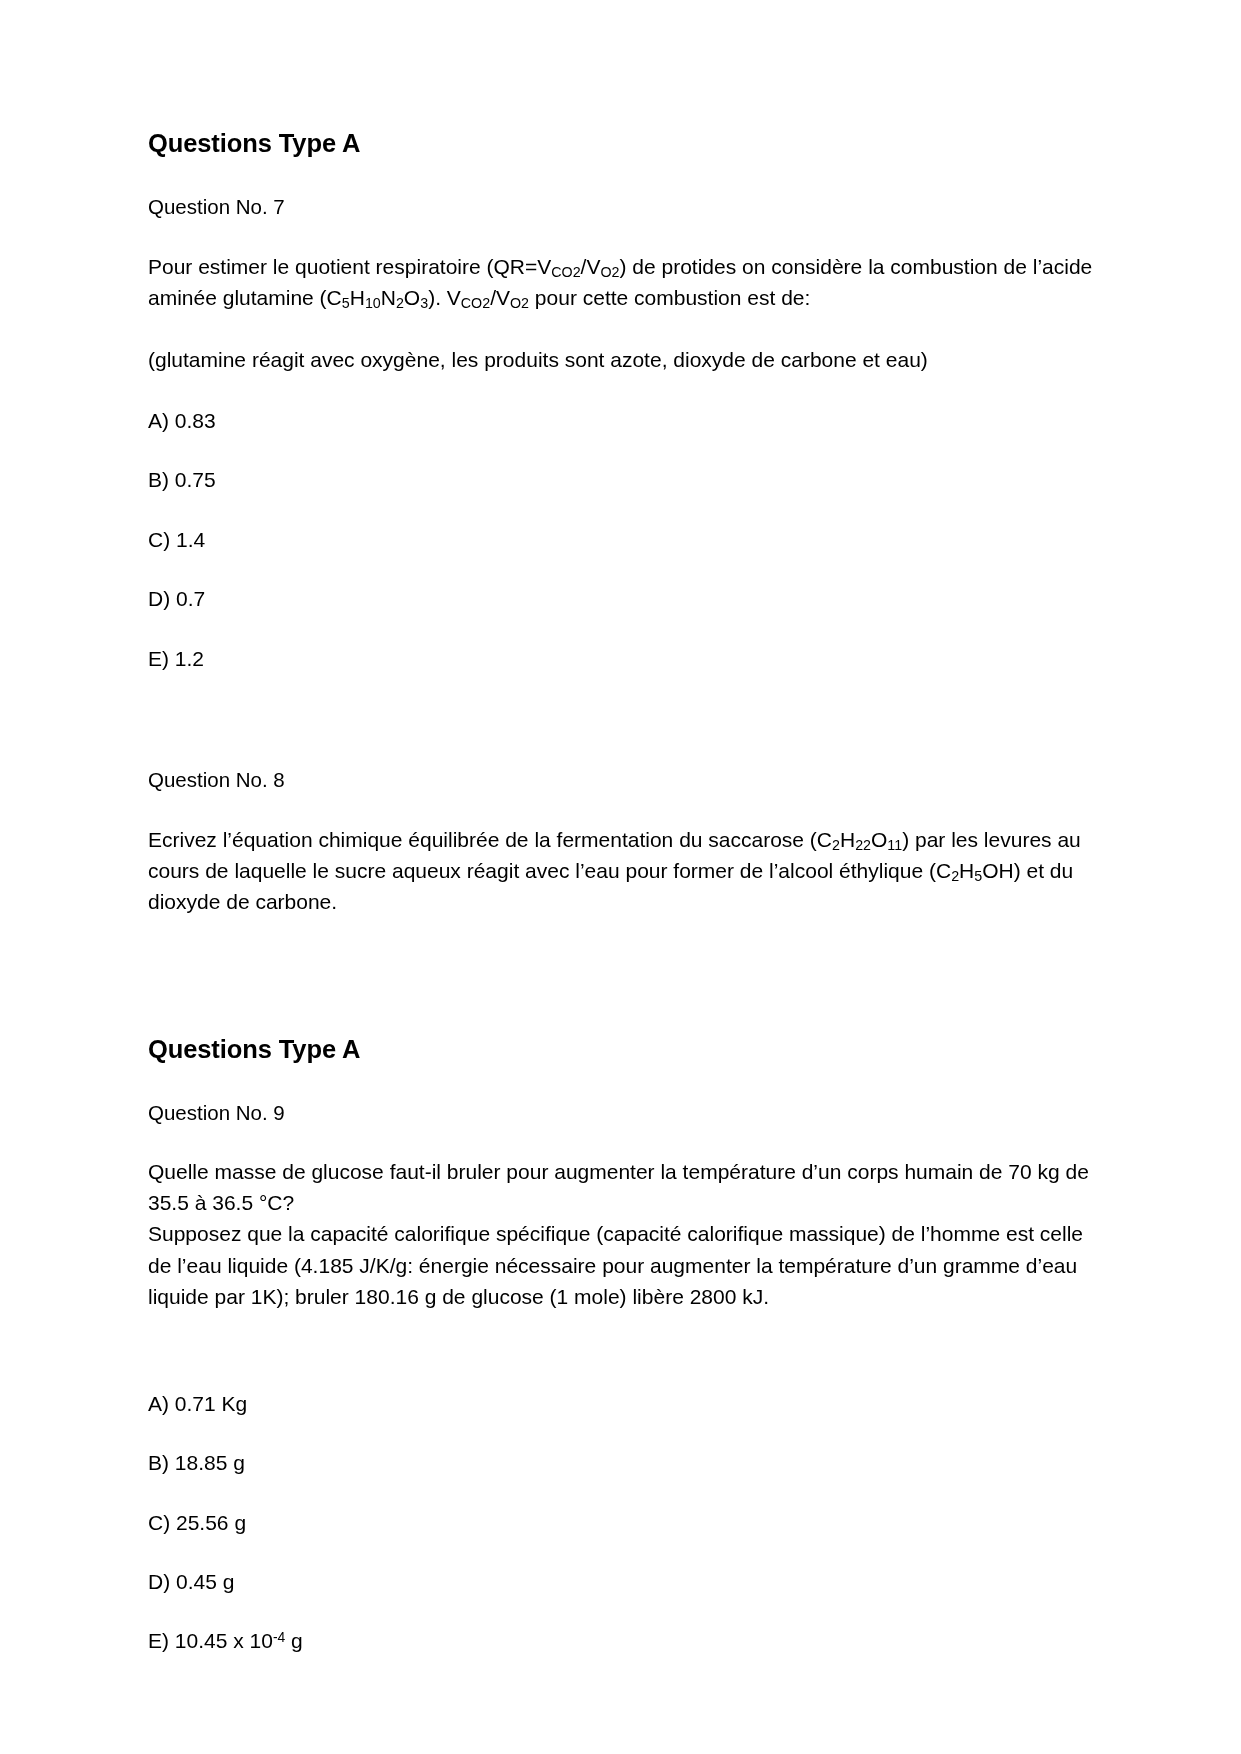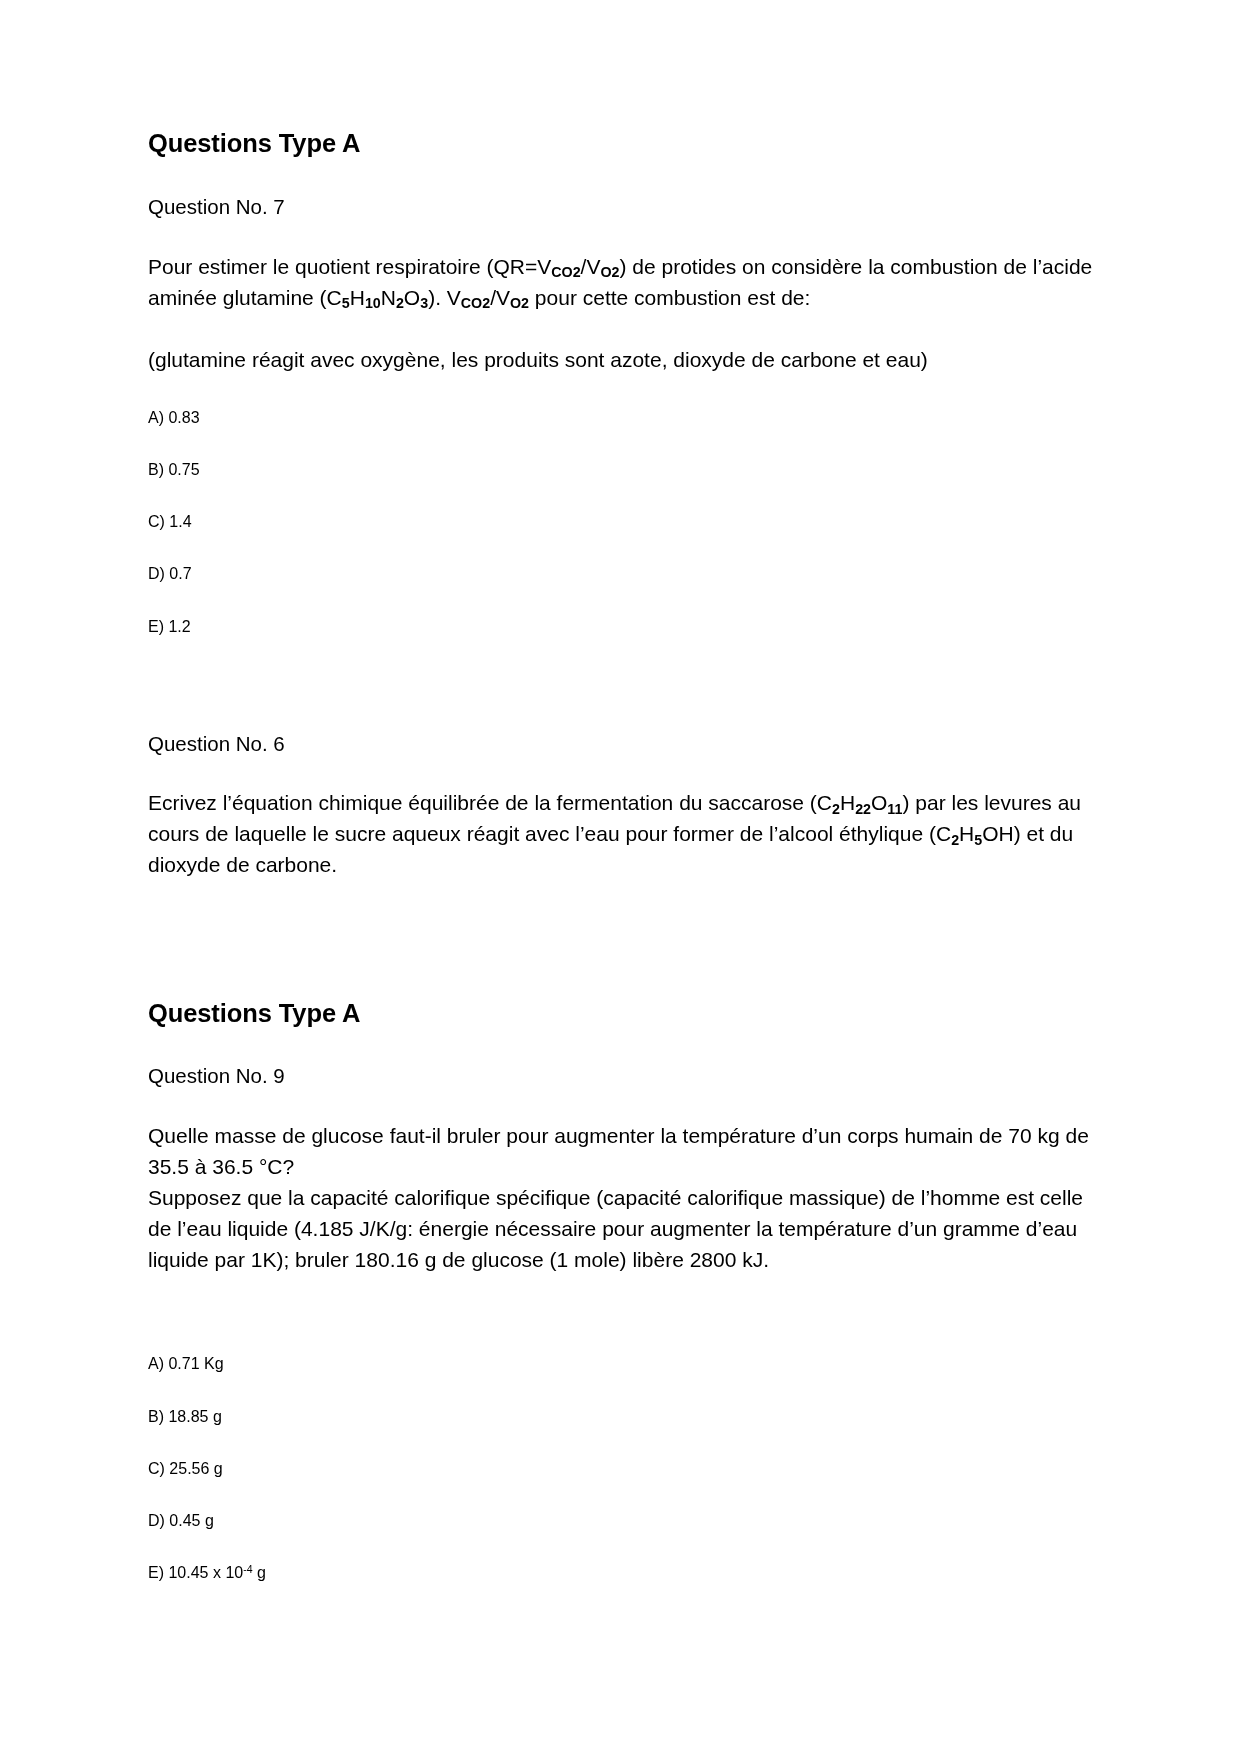--- a/index.html
+++ b/index.html
@@ -41,34 +41,33 @@
   p.body-text {
     font-size: 21px;
     line-height: 1.48;
     margin: 0 0 31px 0;
     text-align: left;
   }
   p.body-text.tight {
     margin-bottom: 0;
   }
   p.option {
-    font-size: 16px;
+    font-size: 21px;
     line-height: 1.45;
     margin: 0 0 29px 0;
   }
   .gap-large { height: 64px; }
   .gap-medium { height: 46px; }
   .gap-xlarge { height: 86px; }
   sub {
     font-size: 0.68em;
     vertical-align: baseline;
     position: relative;
     bottom: -0.25em;
     line-height: 0;
-    font-weight: bold;
   }
   sup {
     font-size: 0.66em;
     vertical-align: baseline;
     position: relative;
     top: -0.48em;
     line-height: 0;
   }
   .nowrap { white-space: nowrap; }
 </style>
@@ -87,21 +86,21 @@
     <p class="body-text">(glutamine réagit avec oxygène, les produits sont azote, dioxyde de carbone et eau)</p>
 
     <p class="option">A) 0.83</p>
     <p class="option">B) 0.75</p>
     <p class="option">C) 1.4</p>
     <p class="option">D) 0.7</p>
     <p class="option">E) 1.2</p>
 
     <div class="gap-large"></div>
 
-    <h2 class="question-label">Question No. 6</h2>
+    <h2 class="question-label">Question No. 8</h2>
 
     <p class="body-text"><span>Ecrivez l’équation chimique équilibrée de la fermentation du saccarose (C</span><sub>2</sub><span>H</span><sub>22</sub><span>O</span><sub>11</sub><span>) par les levures au cours de laquelle le sucre aqueux réagit avec l’eau pour former de l’alcool éthylique (C</span><sub>2</sub><span>H</span><sub>5</sub><span>OH) et du dioxyde de carbone.</span></p>
 
     <div class="gap-xlarge"></div>
 
     <h1 class="section-title">Questions Type A</h1>
 
     <h2 class="question-label">Question No. 9</h2>
 
     <p class="body-text tight">Quelle masse de glucose faut-il bruler pour augmenter la température d’un corps humain de 70 kg de 35.5 à 36.5 °C?</p>

